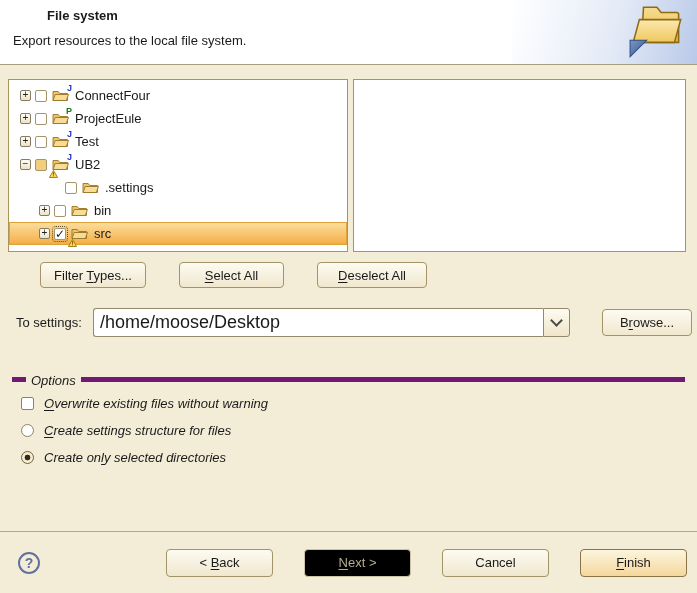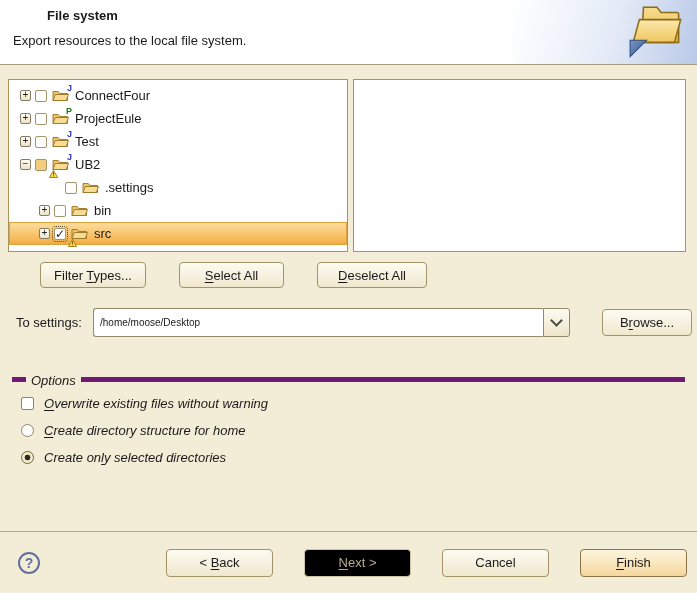--- a/index.html
+++ b/index.html
@@ -93,21 +93,21 @@
 
   
   .dir-label{position:absolute;left:16px;top:308px;height:29px;line-height:29px;}
   .combo{
     position:absolute;left:93px;top:308px;width:477px;height:29px;
     display:flex;box-sizing:border-box;
   }
   .combo-input{
     flex:1;box-sizing:border-box;height:29px;
     border:1px solid #94896a;border-right:none;border-radius:3px 0 0 3px;
-    background:#ffffff;padding:0 6px;font-family:inherit;font-size:10px;color:#1a1a1a;
+    background:#ffffff;padding:0 6px;font-family:inherit;font-size:18px;color:#1a1a1a;
     outline:none;
   }
   .combo-drop{
     width:27px;height:29px;box-sizing:border-box;flex:0 0 auto;
     border:1px solid #94896a;border-radius:0 3px 3px 0;
     background:linear-gradient(#fdfbf2,#efe5c9);
     display:flex;align-items:center;justify-content:center;
   }
   .chevron-down{
     width:7px;height:7px;margin-top:-4px;
@@ -295,21 +295,21 @@
   <div class="options-group">
     <div class="options-legend">Options</div>
 
     <div class="opt-row r1">
       <span class="opt-checkbox"></span>
       <span><span></span><span class="mn">O</span><span>verwrite existing files without warning</span></span>
     </div>
 
     <div class="opt-row r2">
       <span class="opt-radio"></span>
-      <span><span></span><span class="mn">C</span><span>reate directory structure for home</span></span>
+      <span><span></span><span class="mn">C</span><span>reate settings structure for files</span></span>
     </div>
 
     <div class="opt-row r3">
       <span class="opt-radio checked"></span>
       <span><span>Create on</span><span class="mn">l</span><span>y selected directories</span></span>
     </div>
   </div>
 
   <div class="footer">
     <div class="help-icon">?</div>

